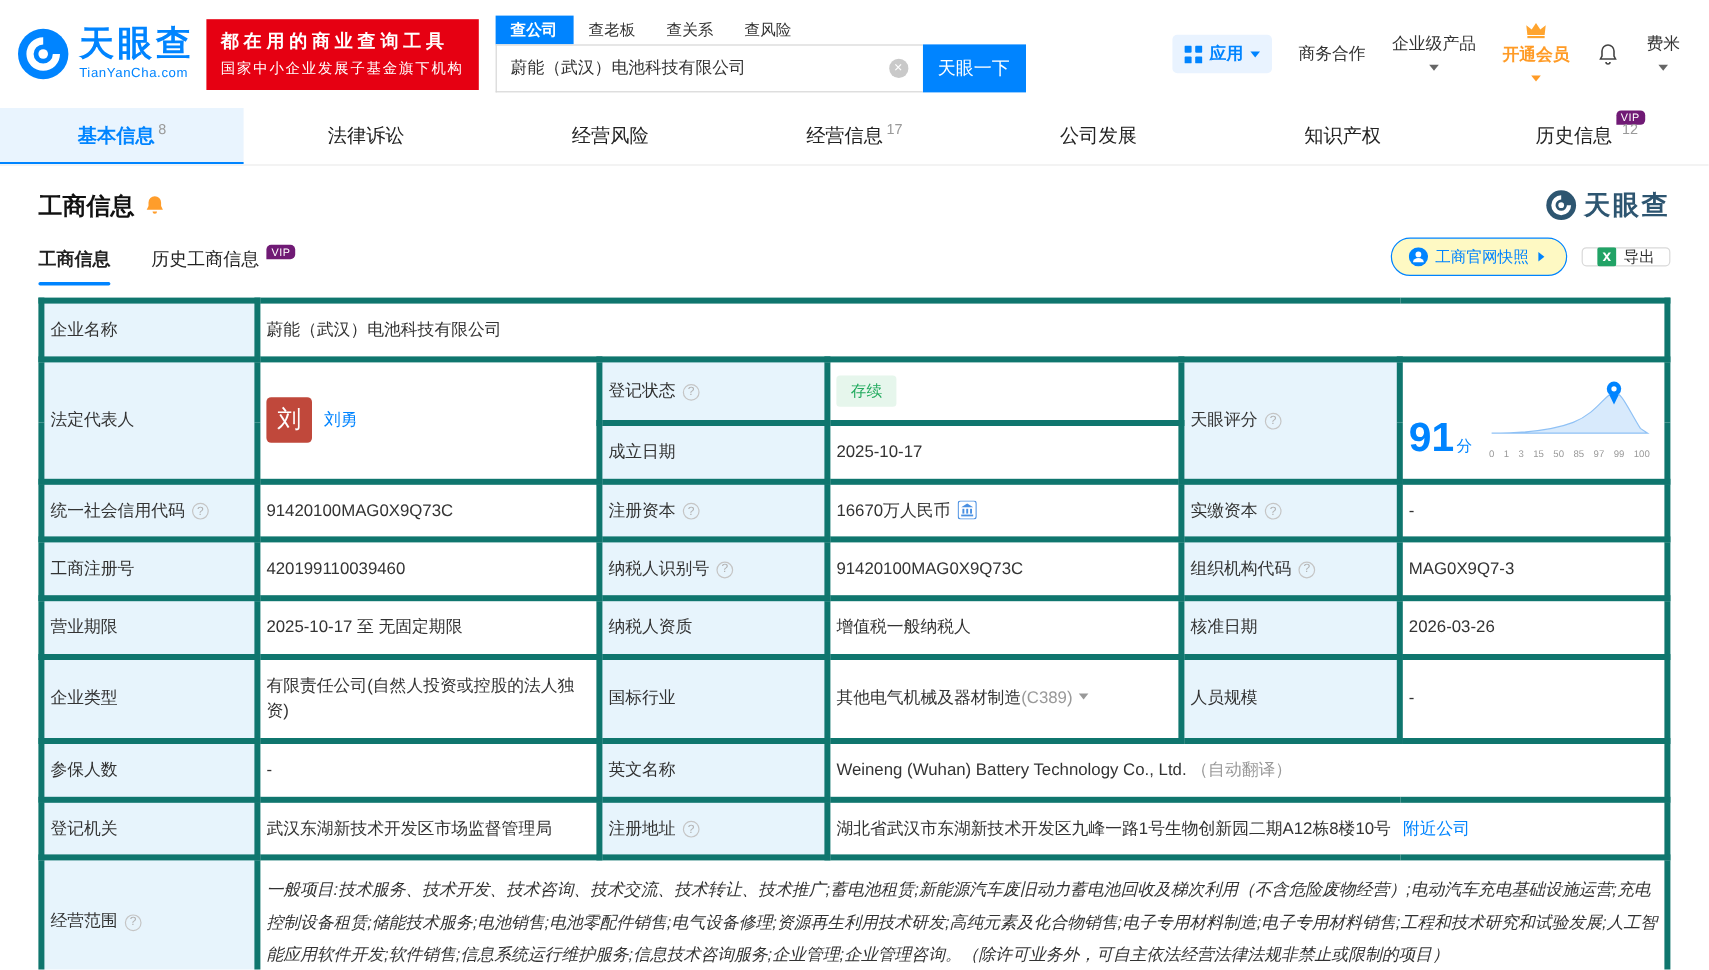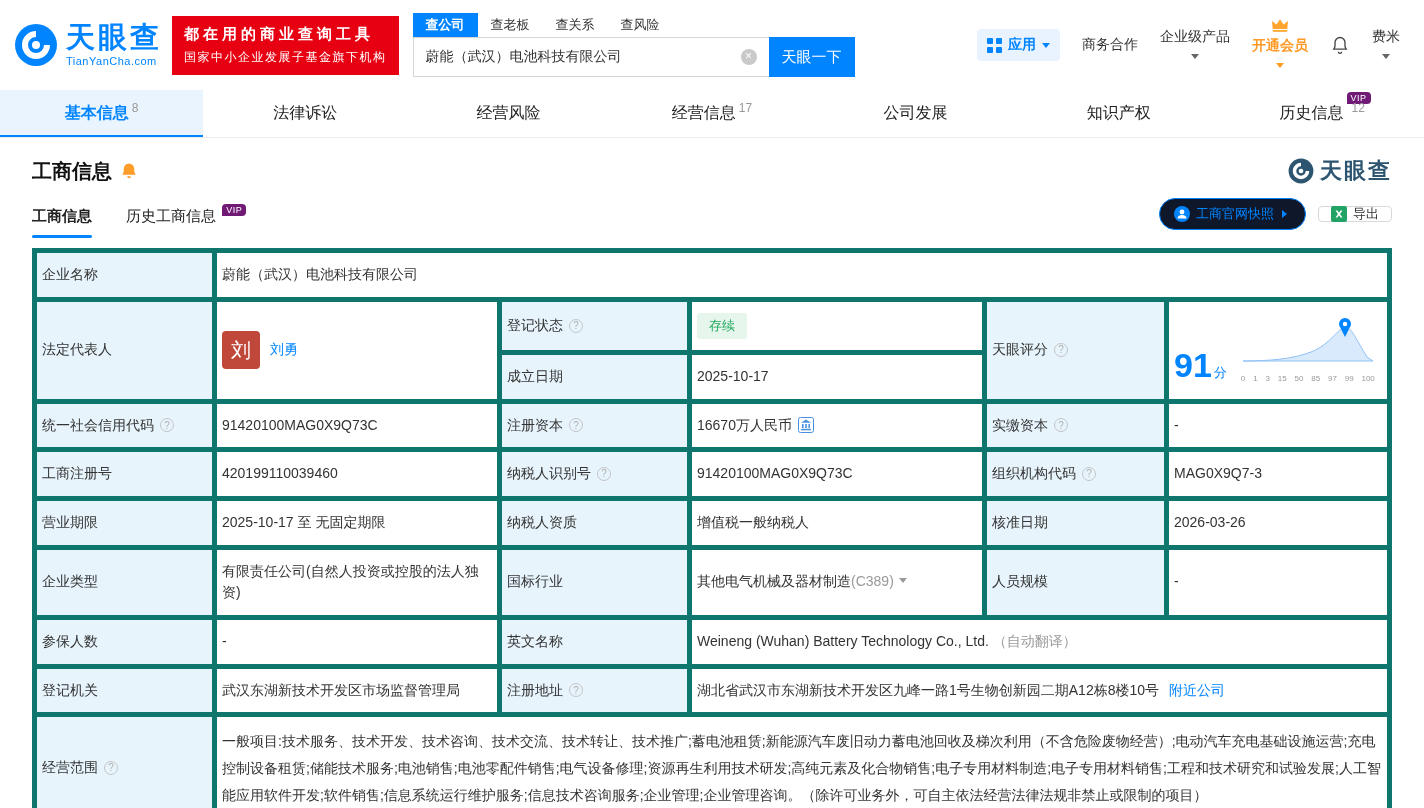--- a/index.html
+++ b/index.html
@@ -64,21 +64,21 @@
   
   .subtab-row { display: flex; align-items: flex-end; padding: 8px 32px 0; }
   .subtab { font-size: 15px; color: #222; margin-right: 34px; padding-bottom: 12px;
     cursor: pointer; position: relative; }
   .subtab.active { font-weight: bold; }
   .subtab.active::after { content: ""; position: absolute; left: 0; bottom: 0; width: 100%;
     height: 3px; background: #0084ff; border-radius: 2px; }
   .subtab .vip-tag { position: relative; top: -8px; margin-left: 2px; }
   .subtab-actions { margin-left: auto; display: flex; gap: 12px; align-items: center; padding-bottom: 8px; }
   .btn-snapshot { display: inline-flex; align-items: center; gap: 6px; height: 32px; padding: 0 14px;
-    border: 1px solid #0084ff; color: #0084ff; border-radius: 17px; font-size: 13px; background: #0f172a; cursor: pointer; }
+    border: 1px solid #0084ff; color: #0084ff; border-radius: 17px; font-size: 13px; background: #fef9c3; cursor: pointer; }
   .btn-snapshot .arrow { width: 0; height: 0; border: 4px solid transparent;
     border-left: 5px solid #0084ff; margin-left: 2px; }
   .btn-export { display: inline-flex; align-items: center; gap: 6px; height: 16px; padding: 0 12px;
     border: 1px solid #d9d9d9; border-radius: 4px; font-size: 13px; color: #333; background: #fff; cursor: pointer; }
 
   
   .info-table { width: 1360px; margin: 10px 32px 14px; border-collapse: collapse; table-layout: fixed; }
   .info-table td { border: 5px solid #0f766e; padding: 11px 5px; font-size: 14px; color: #333;
     vertical-align: middle; line-height: 1.55; word-break: break-all; }
   td.lbl { background: #e7f4fc; }
@@ -95,21 +95,21 @@
   .score-wrap { display: flex; align-items: center; gap: 14px; }
   .score-num { color: #0084ff; font-weight: bold; font-size: 34px; line-height: 1; white-space: nowrap; margin-top: 30px; }
   .score-unit { font-size: 13px; font-weight: normal; margin-left: 2px; }
   .ticks { display: flex; justify-content: space-between; font-size: 8px; color: #999;
     width: 134px; margin-top: 1px; }
   .capital-icon { margin-left: 6px; vertical-align: -3px; cursor: pointer; }
   .gray { color: #999; }
   .industry-caret { width: 0; height: 0; border: 4px solid transparent; border-top: 5px solid #999;
     display: inline-block; margin-left: 5px; vertical-align: middle; cursor: pointer; }
   .nearby-link { color: #0084ff; margin-left: 10px; white-space: nowrap; cursor: pointer; }
-  .scope-text { line-height: 1.9; }
+  .scope-text { line-height: 1.9; font-style: italic; }
   .page-bottom { height: 10px; background: #f4f4f4; border-top: 1px solid #e9e9e9; }
 </style>
 </head>
 <body>
 
 <div class="top-header">
   <div class="logo">
     <svg width="44" height="44" viewBox="0 0 44 44">
       <circle cx="22" cy="22" r="21" fill="#0084ff"></circle>
       <path d="M22 8 a14 14 0 1 0 14 14 h-6 a8 8 0 1 1 -8 -8 z" fill="#fff"></path>

